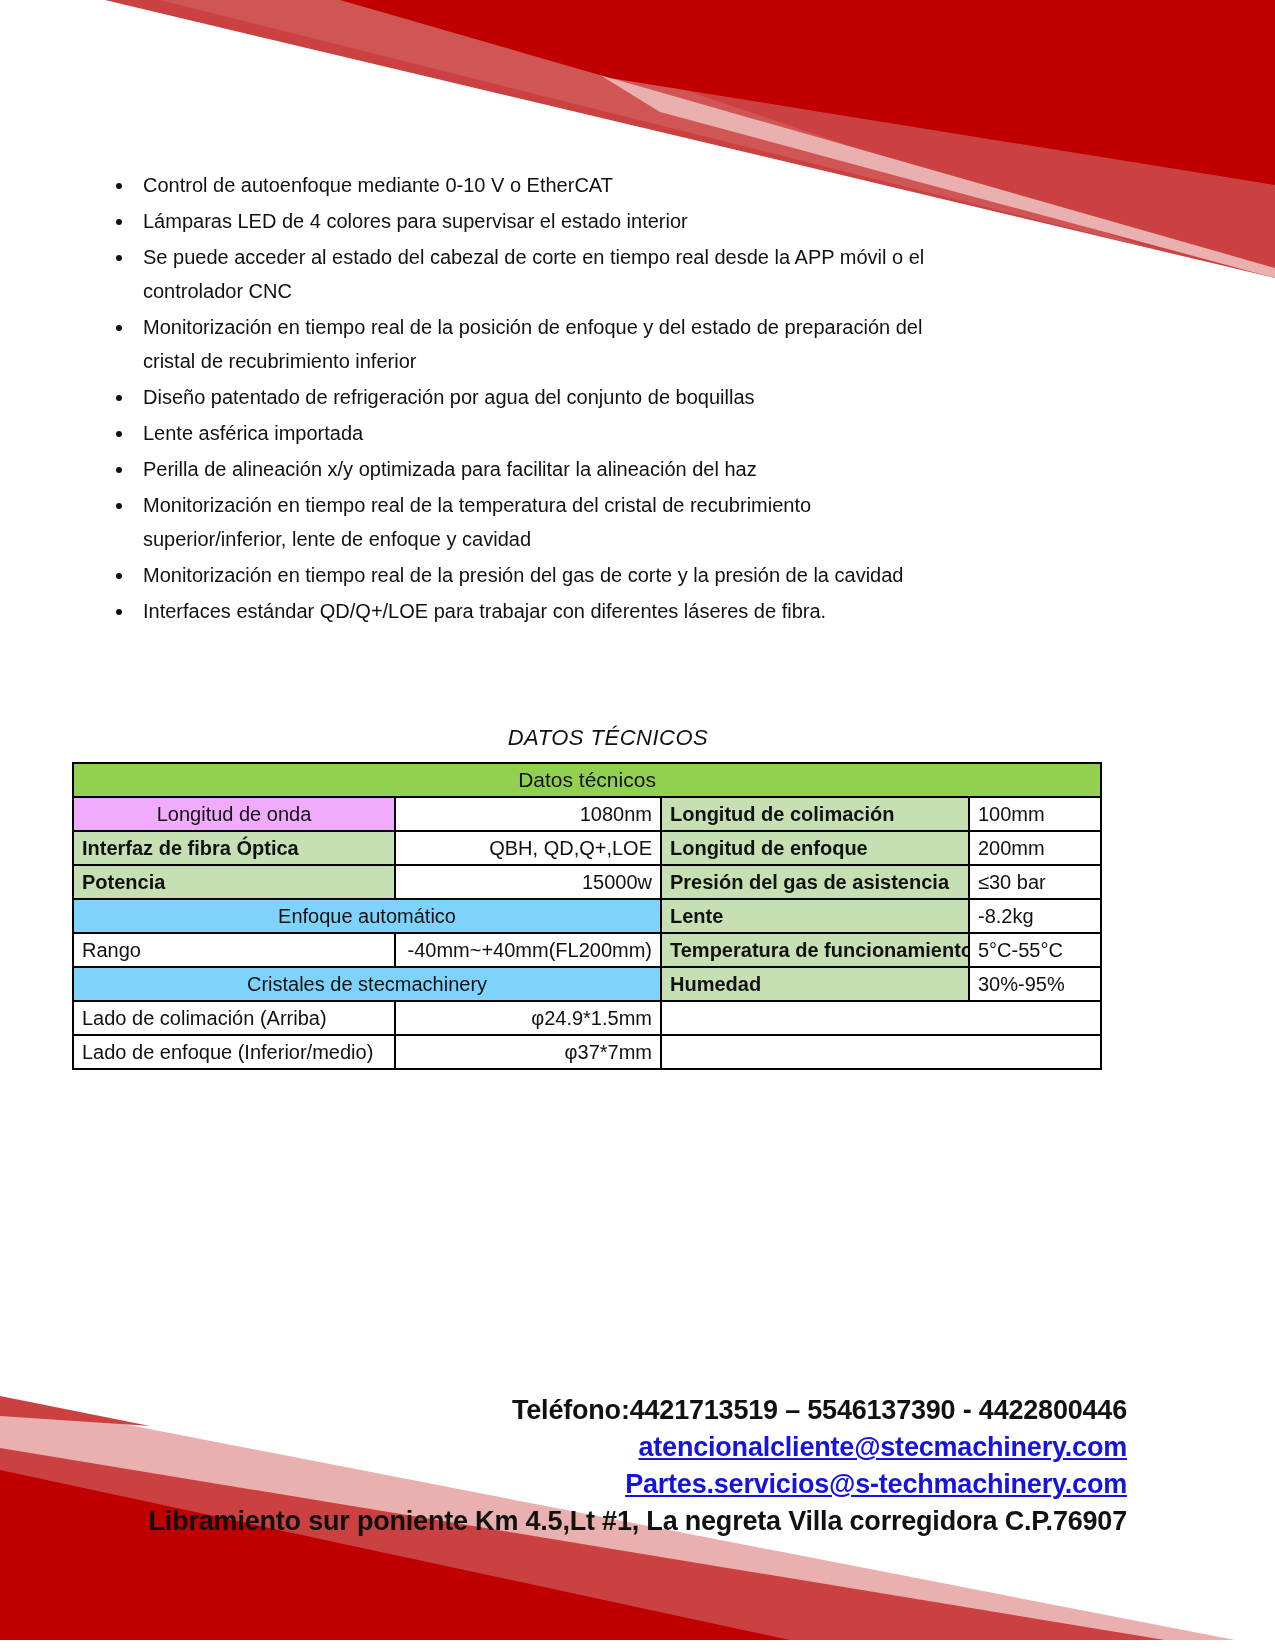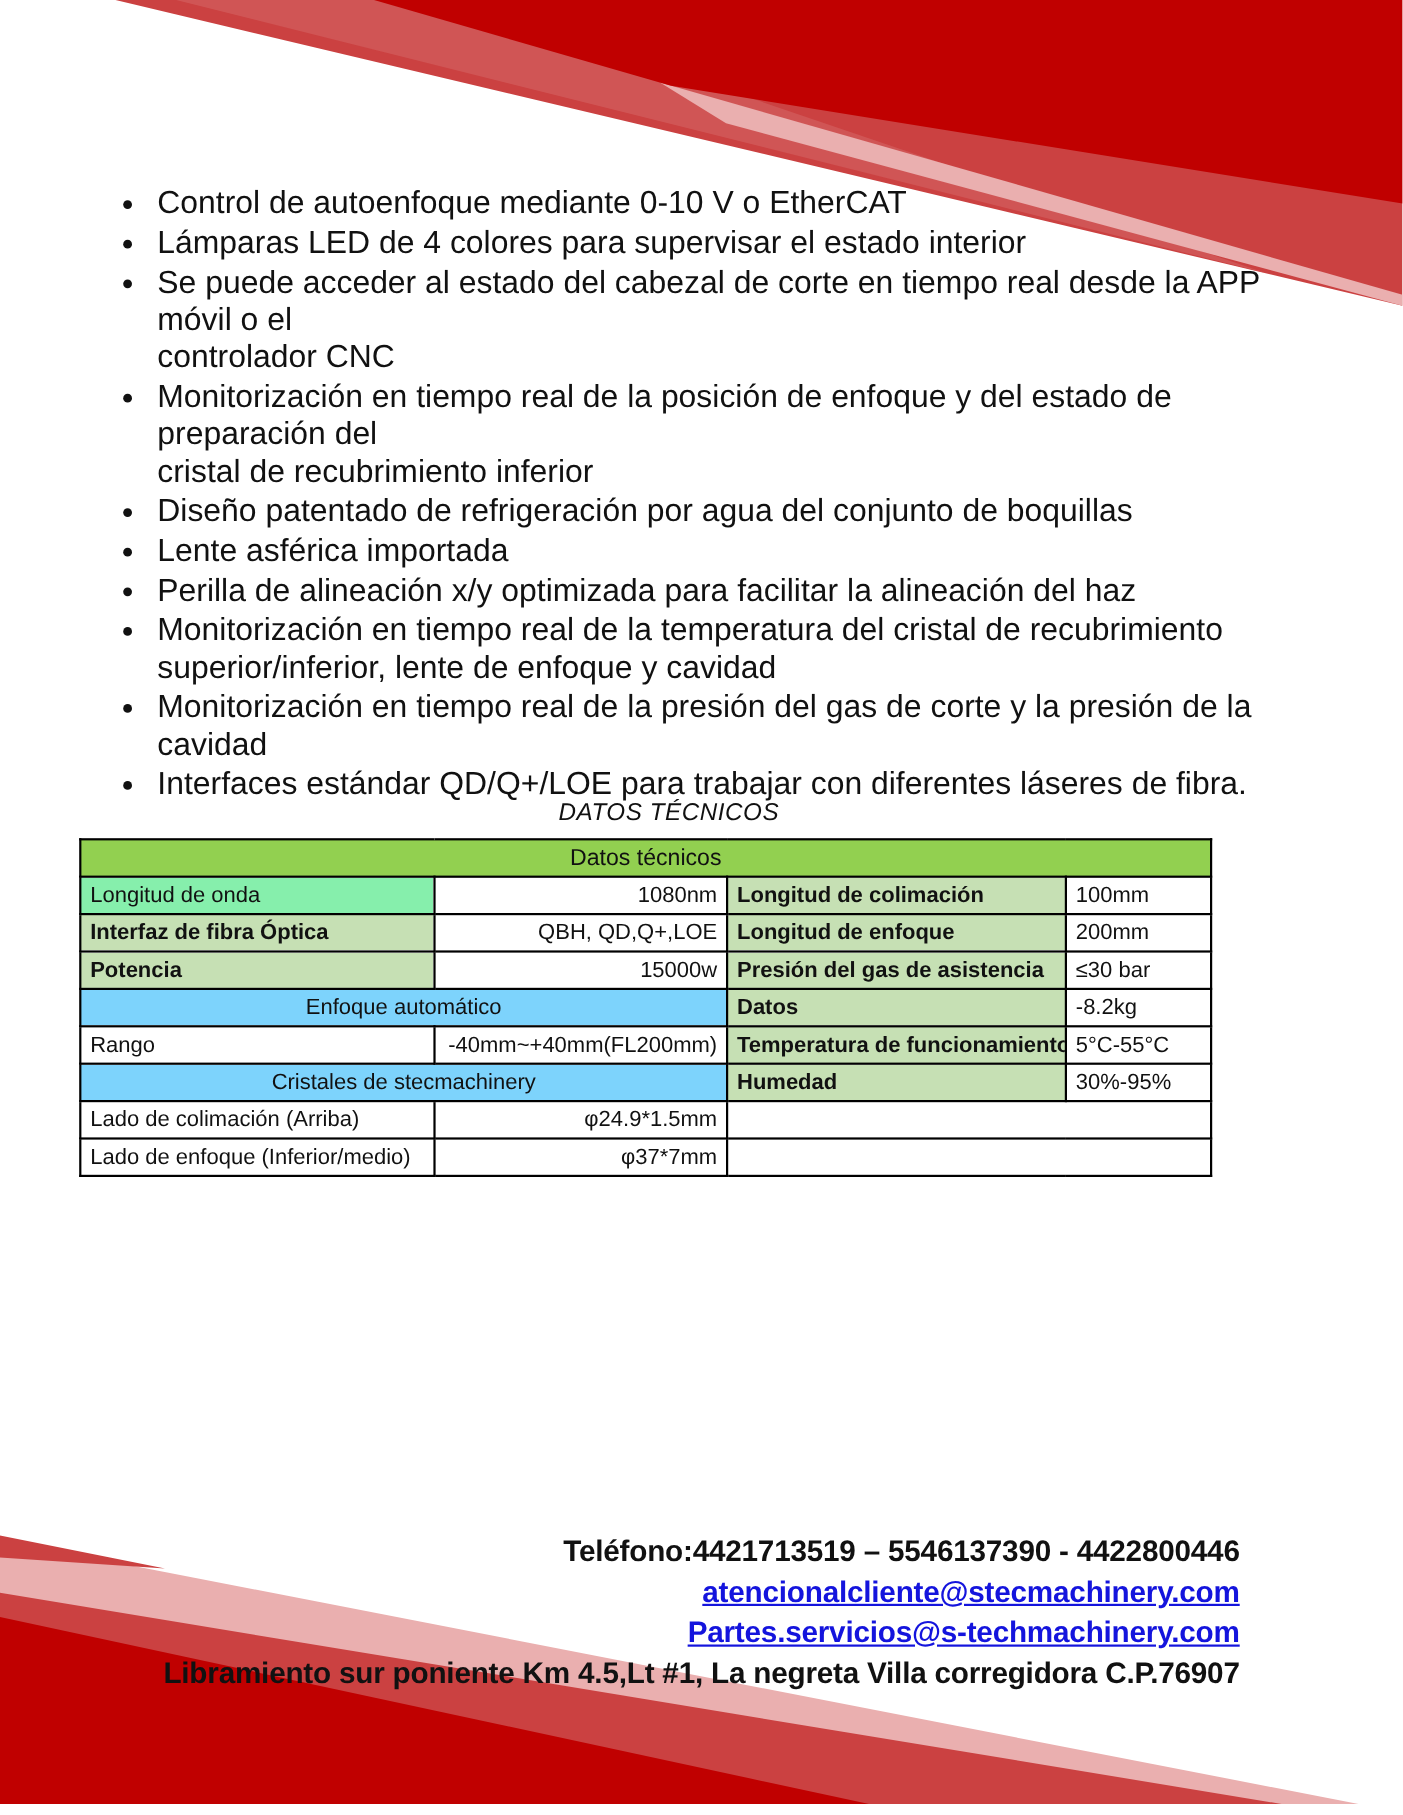--- a/index.html
+++ b/index.html
@@ -9,21 +9,21 @@
     font-family:"Liberation Sans", sans-serif;
     color:#111;
   }
   
   .deco{position:absolute;left:0;z-index:0;pointer-events:none;}
   .deco.top{top:0;}
   .deco.bottom{top:1390px;}
   
   .features{
     position:absolute;left:105px;top:168px;width:1080px;z-index:1;
-    font-size:29px;line-height:34px;
+    font-size:20px;line-height:34px;
   }
   .features ul{margin:0;padding-left:30px;}
   .features li{
     margin:0 0 2px 0;padding-left:8px;white-space:pre-line;
   }
   
   .tech-title{
     position:absolute;left:72px;top:725px;width:1028px;z-index:1;
     text-align:center;font-style:italic;font-size:22px;letter-spacing:.5px;
     transform:translateX(22px);
@@ -31,21 +31,21 @@
   table.tech{
     position:absolute;left:72px;top:762px;z-index:1;
     border-collapse:collapse;table-layout:fixed;width:1028px;
     font-size:20px;
   }
   table.tech td{
     border:2px solid #000;height:30px;padding:1px 8px;
     overflow:hidden;white-space:nowrap;vertical-align:middle;
   }
   td.hdr{background:#92d050;text-align:center;font-size:21px;}
-  td.lbl-dark{background:#86efac;text-align:left;}
+  td.lbl-dark{background:#f0abfc;text-align:center;}
   td.lbl{background:#c6e0b4;text-align:left;font-weight:bold;}
   td.merged{background:#7dd3fc;text-align:center;}
   td.val-r{background:#fff;text-align:right;padding-right:6px;margin-left:33px;}
   td.val-l{background:#fff;text-align:left;padding-left:10px;}
   td.void{border:none;background:transparent;}
   
   .footer{
     position:absolute;right:148px;top:1392px;z-index:1;
     text-align:right;font-weight:bold;font-size:27px;line-height:37px;
     letter-spacing:-0.2px;
@@ -116,21 +116,21 @@
       <td class="val-l">200mm</td>
     </tr>
     <tr>
       <td class="lbl">Potencia</td>
       <td class="val-r">15000w</td>
       <td class="lbl">Presión del gas de asistencia</td>
       <td class="val-l">≤30 bar</td>
     </tr>
     <tr>
       <td class="merged" colspan="2">Enfoque automático</td>
-      <td class="lbl">Datos</td>
+      <td class="lbl">Lente</td>
       <td class="val-l">-8.2kg</td>
     </tr>
     <tr>
       <td class="val-l">Rango</td>
       <td class="val-r">-40mm~+40mm(FL200mm)</td>
       <td class="lbl">Temperatura de funcionamiento</td>
       <td class="val-l">5°C-55°C</td>
     </tr>
     <tr>
       <td class="merged" colspan="2">Cristales de stecmachinery</td>

